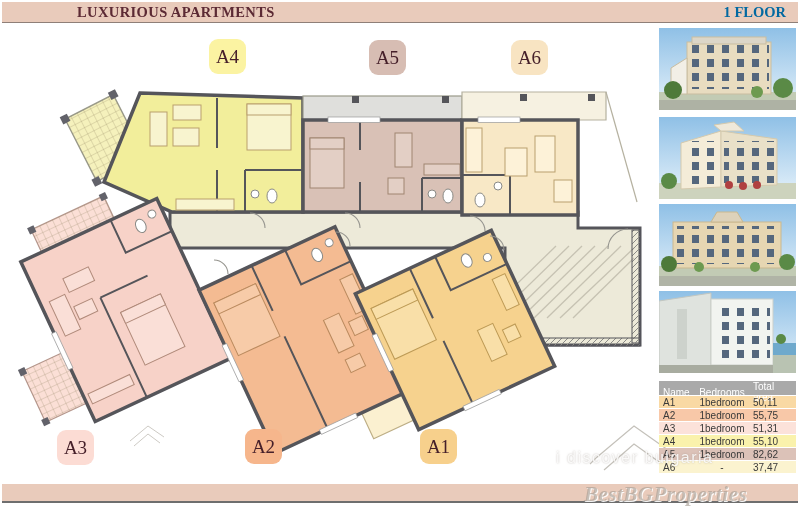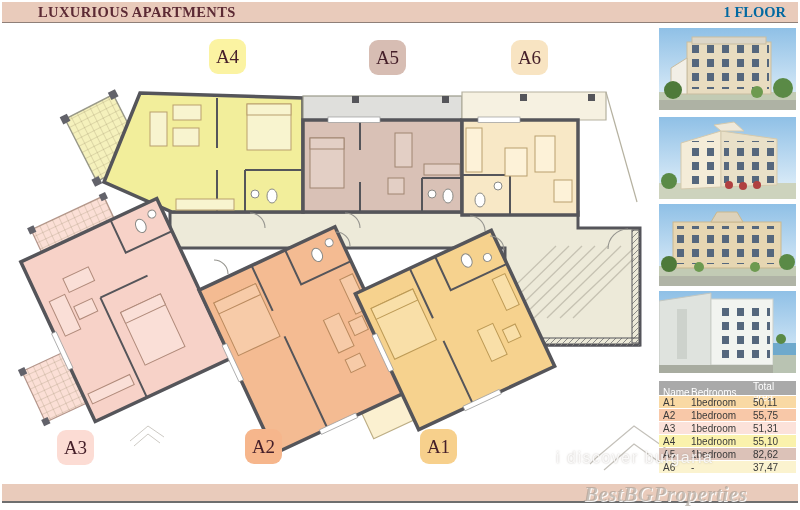--- a/index.html
+++ b/index.html
@@ -1,20 +1,20 @@
 <!DOCTYPE html>
 <html><head>
 <meta charset="utf-8">
 <style>
   html,body{margin:0;padding:0;}
   body{width:800px;height:510px;position:relative;background:#fff;overflow:hidden;
        font-family:"Liberation Sans",sans-serif;}
   
   .bar{position:absolute;left:2px;right:2px;background:#e9cbbb;}
-  .bar.top{top:2px;height:20px;border-bottom:1px solid #8f7f78;display:flex;justify-content:space-between;align-items:center;}
+  .bar.top{top:2px;height:20px;border-bottom:1px solid #8f7f78;display:flex;justify-content:space-between;align-items:center;padding-left:39px;}
   .bar.bottom{top:484px;height:17px;border-bottom:2px solid #6e6e6e;}
   .bar-title{margin-left:36px;font-family:"Liberation Serif",serif;font-size:14.5px;font-weight:600;
              letter-spacing:.4px;color:#5c2a34;}
   .bar-floor{margin-right:12px;font-family:"Liberation Serif",serif;font-size:14.5px;font-weight:600;color:#0369a1;}
   
   #plan-svg{position:absolute;left:0;top:0;}
   
   .apt-label{position:absolute;width:37px;height:35px;border-radius:9px;display:flex;align-items:center;
              justify-content:center;font-family:"Liberation Serif",serif;font-size:19px;color:#46202a;}
   .lab-a4{left:209px;top:39px;background:#fbf3a2;}
@@ -25,21 +25,21 @@
   .lab-a1{left:420px;top:429px;background:#f7d08c;}
   
   .photo{position:absolute;left:659px;width:137px;height:82px;}
   .ph1{top:28px}.ph2{top:117px}.ph3{top:204px}.ph4{top:291px}
   
   .apt-table{position:absolute;left:659px;top:381px;width:137px;font-size:10px;color:#3a3a3a;}
   .t-head{background:#a9a9a9;color:#fff;height:14px;display:grid;grid-template-columns:32px 62px 43px;
           align-items:center;}
   .t-row{height:12px;display:grid;grid-template-columns:32px 62px 43px;align-items:center;margin-top:1px;}
   .c-name{padding-left:4px;text-align:left;}
-  .c-bed{}
+  .c-bed{text-align:center;}
   .c-area{text-align:right;padding-right:23px;}
   .row-a1{background:#f9d9a4}.row-a2{background:#f8c8a8}.row-a3{background:#fce2da}
   .row-a4{background:#faf2ac}.row-a5{background:#dcc2b8}.row-a6{background:#fbf3cf}
   
   .wm-tagline{position:absolute;left:556px;top:449px;width:215px;z-index:5;
               font-size:16px;letter-spacing:1.5px;color:rgba(255,255,255,.85);
               text-shadow:0 0 2px rgba(140,130,120,.55);pointer-events:none;}
   .wm-brand{position:absolute;left:584px;top:466px;width:215px;z-index:6;
             font-family:"Liberation Serif",serif;font-style:italic;font-weight:bold;font-size:21px;
             letter-spacing:.5px;color:rgba(165,155,145,.62);text-shadow:1px 1px 0 rgba(255,255,255,.9);

